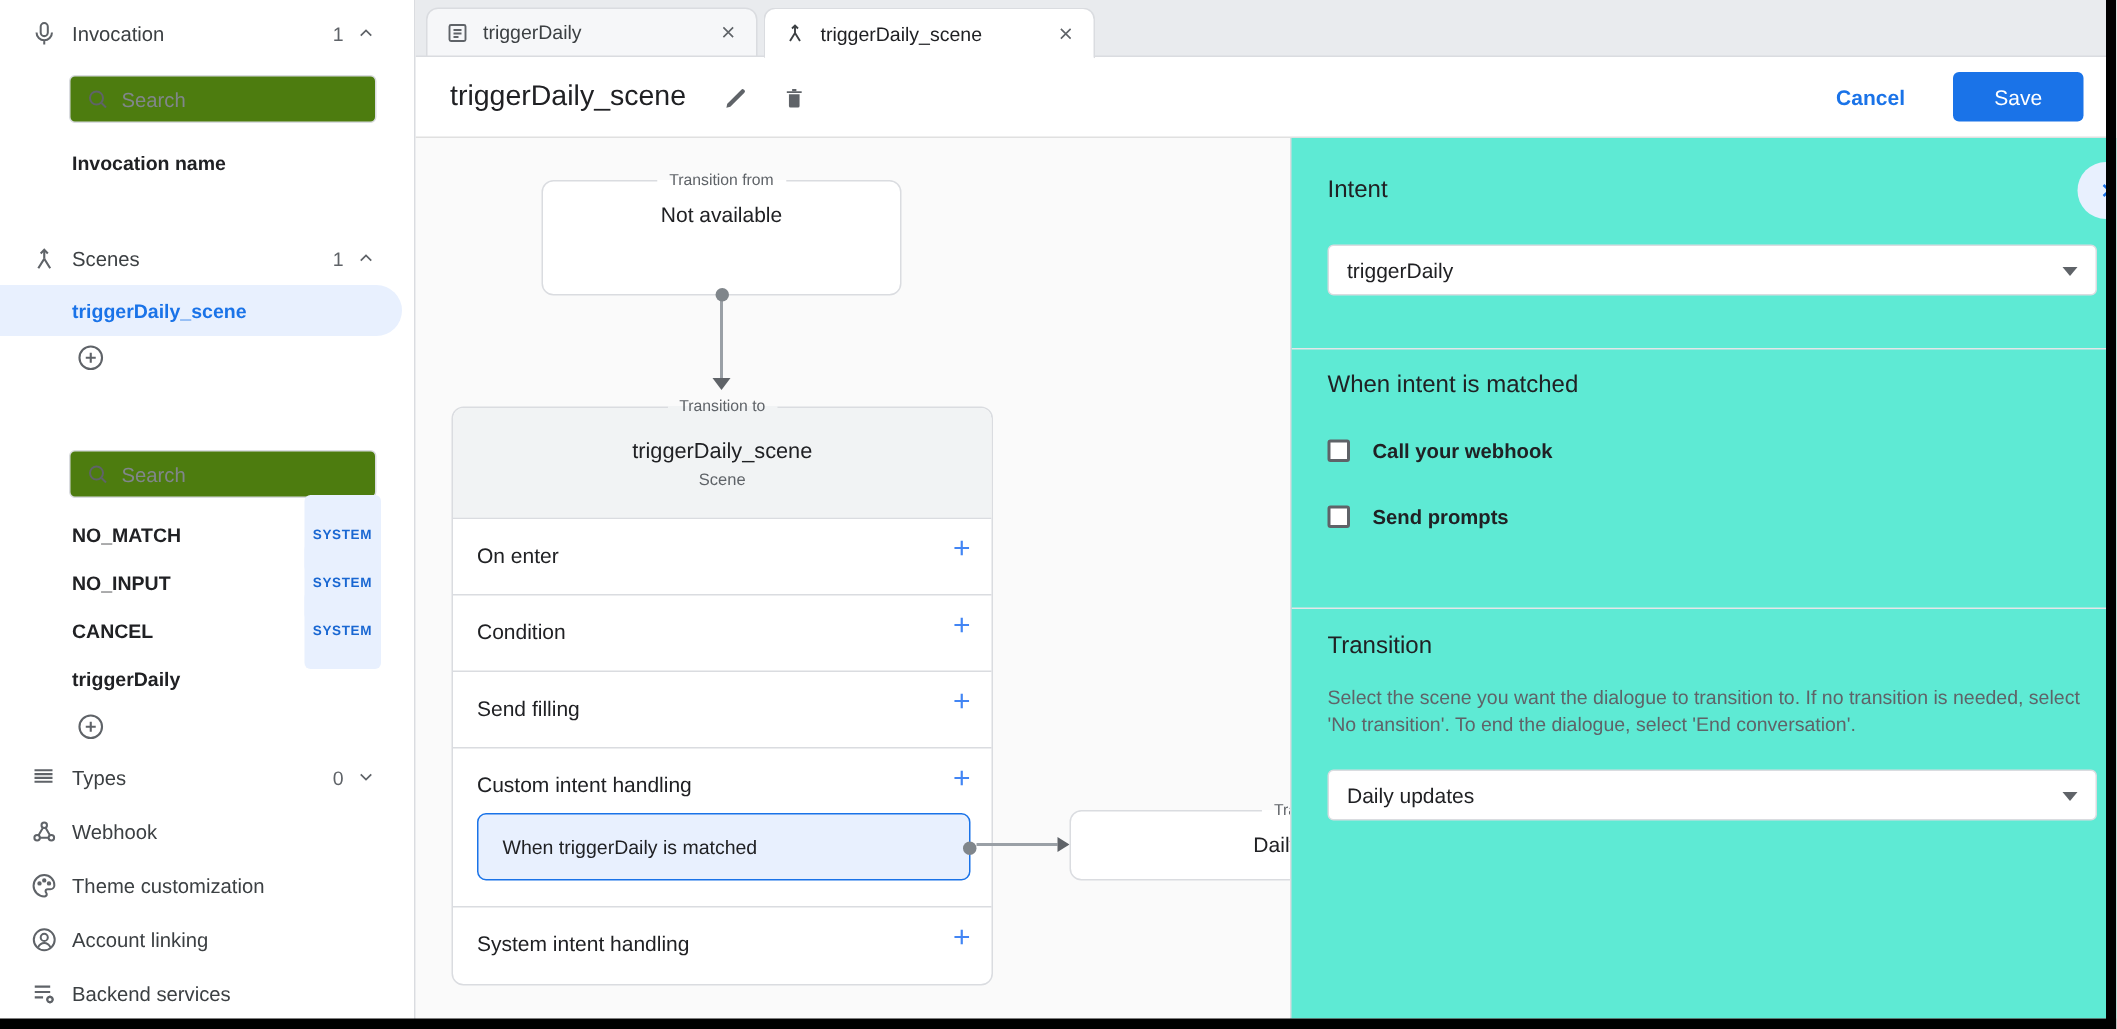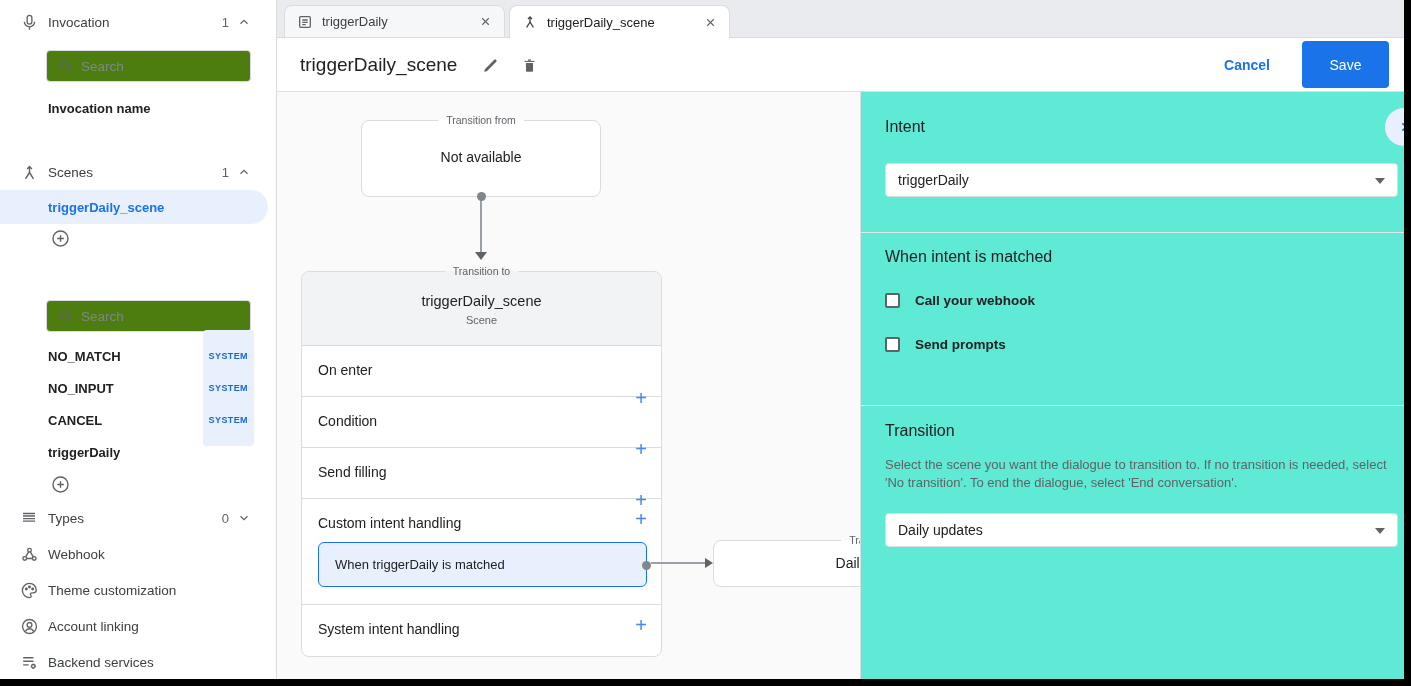--- a/index.html
+++ b/index.html
@@ -35,40 +35,40 @@
   .tab.inactive { background:#f6f7f9; }
   .tab.active { background:#fff; height:34px; border-bottom:1px solid #fff; color:#202124; z-index:6; }
 
   
   .header { position:absolute; left:277px; top:38px; width:1127px; height:54px; background:#fff; border-bottom:1px solid #e0e0e0; display:flex; align-items:center; padding:0 15px 0 23px; z-index:3; }
   .page-title { font-size:19px; color:#202124; }
   .hicon { width:20px; height:20px; display:flex; align-items:center; justify-content:center; cursor:pointer; }
   .hicon.edit { margin-left:24px; }
   .hicon.del { margin-left:18px; }
   .cancel-link { margin-left:auto; font-size:14px; font-weight:bold; cursor:pointer; }
-  .save-btn { margin-left:32px; width:87px; height:47px; border:none; border-radius:4px; color:#fff; font-size:14px; font-family:"Liberation Sans",sans-serif; cursor:pointer; }
+  .save-btn { margin-left:32px; width:87px; height:33px; border:none; border-radius:4px; color:#fff; font-size:14px; font-family:"Liberation Sans",sans-serif; cursor:pointer; }
 
   
   .canvas { position:absolute; left:277px; top:92px; width:583px; height:587px; background:#fafafa; overflow:hidden; z-index:1; }
   .legend { position:absolute; top:-7px; left:50%; transform:translateX(-50%); font-size:10.5px; color:#5f6368; padding:0 8px; white-space:nowrap; }
   .tf-box { position:absolute; left:84px; top:28px; width:240px; height:77px; background:#fff; border:1px solid #dadce0; border-radius:8px; }
   .tf-box .legend { background:linear-gradient(#fafafa 50%, #ffffff 50%); }
-  .tf-text { position:absolute; width:100%; top:28px; text-align:center; font-size:14px; color:#202124; }
+  .tf-text { position:absolute; width:100%; top:14px; text-align:center; font-size:14px; color:#202124; }
   .conn-dot { position:absolute; width:9px; height:9px; border-radius:50%; background:#80868b; z-index:2; }
   .vline { position:absolute; left:203px; top:105px; width:2px; height:57px; background:#9aa0a6; }
   .arrow-down { position:absolute; left:198px; top:160px; width:0; height:0; border-left:6px solid transparent; border-right:6px solid transparent; border-top:8px solid #5f6368; }
   .scene-node { position:absolute; left:24px; top:179px; width:361px; height:386px; background:#fff; border:1px solid #dadce0; border-radius:8px; }
   .scene-node .legend { background:linear-gradient(#fafafa 50%, #f1f3f4 50%); }
   .node-header { height:74px; background:#f1f3f4; border-bottom:1px solid #dadce0; border-radius:7px 7px 0 0; text-align:center; padding-top:21px; }
   .node-title { font-size:14.5px; color:#202124; }
   .node-subtitle { font-size:11px; color:#5f6368; margin-top:5px; }
   .srow { position:relative; border-bottom:1px solid #dadce0; display:flex; align-items:flex-start; }
   .srow .rlabel { font-size:14px; color:#202124; margin:16px 0 0 16px; }
   .srow .plus { margin:10px 14px 0 auto; font-size:20px; font-weight:300; cursor:pointer; line-height:1; }
-  .srow.h51 { height:51px;flex-direction:column; }
+  .srow.h51 { height:51px; }
   .srow.h106 { height:106px; }
   .srow.last { height:52px; border-bottom:none; }
   .matched-card { position:absolute; left:16px; top:43px; width:329px; height:45px; border-radius:6px; display:flex; align-items:center; padding-left:16px; font-size:13px; color:#202124; }
   .hline { position:absolute; left:374px; top:470px; width:54px; height:2px; background:#9aa0a6; }
   .arrow-right { position:absolute; left:428px; top:466px; width:0; height:0; border-top:5px solid transparent; border-bottom:5px solid transparent; border-left:8px solid #5f6368; }
   .target-node { position:absolute; left:436px; top:448px; width:330px; height:47px; background:#fff; border:1px solid #dadce0; border-radius:8px; }
   .target-node .legend { background:linear-gradient(#fafafa 50%, #ffffff 50%); }
   .target-title { position:absolute; width:100%; top:14px; text-align:center; font-size:14px; color:#202124; }
 
   

